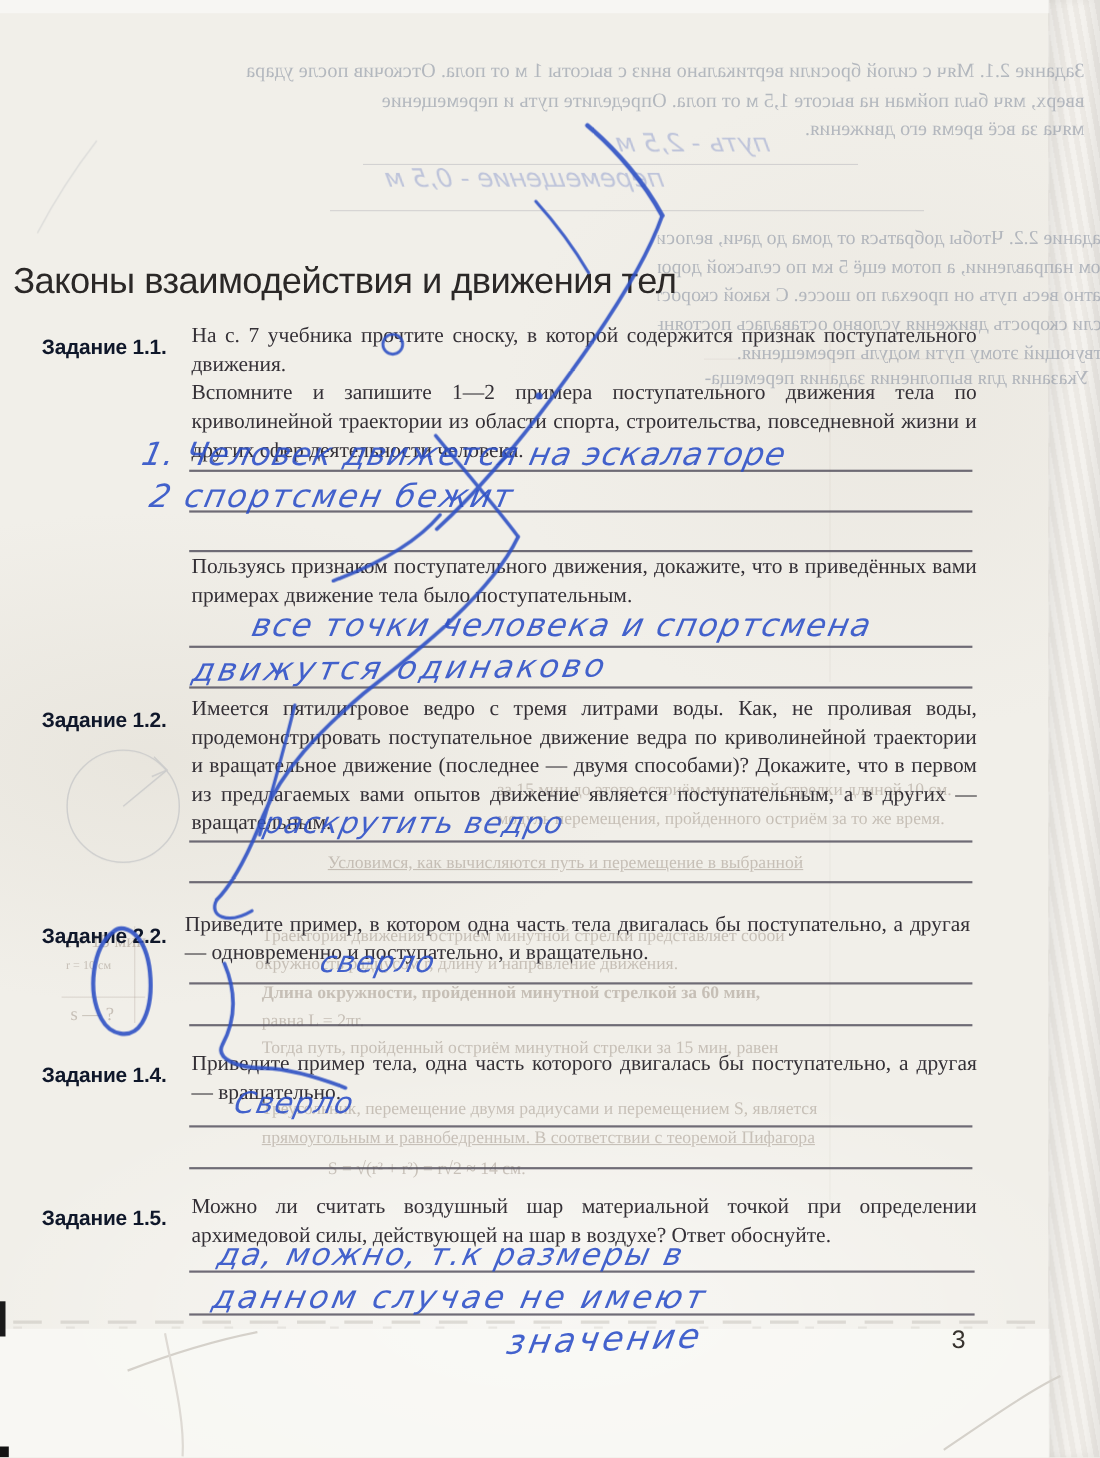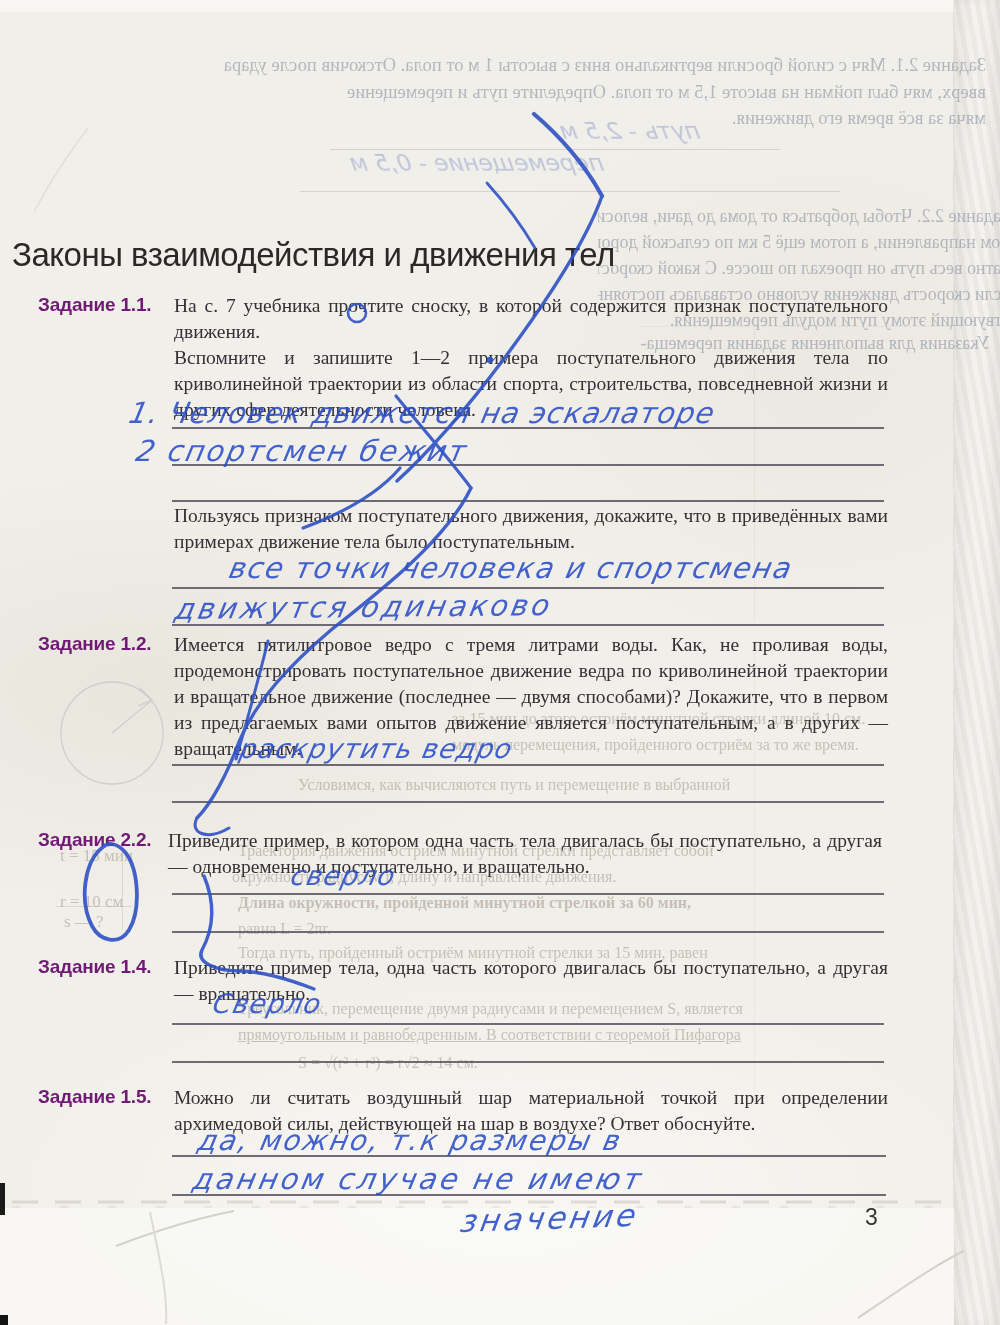--- a/index.html
+++ b/index.html
@@ -6,21 +6,21 @@
   body{width:1000px;height:1325px;position:relative;overflow:hidden;
     font-family:"Liberation Serif", serif;
     background:
       radial-gradient(620px 320px at 14% 52%, rgba(219,214,203,.38), transparent 70%),
       radial-gradient(520px 420px at 82% 28%, rgba(224,219,210,.32), transparent 70%),
       radial-gradient(700px 300px at 50% 90%, rgba(255,255,255,.5), transparent 75%),
       #f1efe9;}
   .abs{position:absolute;}
   
   .tasklabel{font-family:"Liberation Sans",sans-serif;font-weight:bold;font-size:19px;
-    color:#701a75;letter-spacing:-.2px;white-space:nowrap;}
+    color:#0f172a;letter-spacing:-.2px;white-space:nowrap;margin-top:12px;}
   .taskbody{font-size:19.5px;line-height:26px;color:#343036;text-align:justify;}
   .taskbody p{margin:0;}
   .title{font-family:"Liberation Sans",sans-serif;font-size:33px;color:#2b2827;
     letter-spacing:-.5px;white-space:nowrap;}
   .pagenum{font-family:"Liberation Sans",sans-serif;font-size:23px;color:#38342f;}
   
   .rule{height:0;border-top:2px solid #575360;opacity:.85;}
   
   .hw{font-family:"DejaVu Sans",sans-serif;font-style:italic;color:#2b4ec8;opacity:.88;
     transform:skewX(-12deg);transform-origin:left bottom;white-space:nowrap;}
@@ -65,23 +65,23 @@
   <div>ратно весь путь он проехал по шоссе. С какой скоростью двигался велосипедист,</div>
   <div>если скорость движения условно оставалась постоянной, и соответ-</div>
   <div>ствующий этому пути модуль перемещения.</div>
 </div>
 <div class="abs bleedprint mirror" style="left:640px;top:330px;width:350px;overflow:hidden;font-size:18px;">
   <div>Указания для выполнения задания перемеща-</div>
 </div>
 
 <div class="abs ghost" style="left:452px;top:710px;">за 15 мин до этого остриём минутной стрелки длиной 10 см.</div>
 <div class="abs ghost" style="left:452px;top:736px;">модуль перемещения, пройденного остриём за то же время.</div>
-<div class="abs ghost" style="left:298px;top:776px;">Условимся, как вычисляются путь и перемещение в выбранной</div>
+<div class="abs ghost" style="left:298px;top:776px;text-decoration:underline;">Условимся, как вычисляются путь и перемещение в выбранной</div>
 <div class="abs ghost" style="left:60px;top:846px;font-size:17px;">t = 15 мин</div>
-<div class="abs ghost" style="left:60px;top:892px;font-size:17px;">r = 10 см</div>
+<div class="abs ghost" style="left:60px;top:872px;font-size:11px;">r = 10 см</div>
 <div class="abs ghost" style="left:64px;top:912px;font-size:17px;">s — ?</div>
 <div class="abs gline" style="left:122px;top:842px;width:1px;height:88px;"></div>
 <div class="abs gline" style="left:56px;top:906px;width:76px;height:1px;"></div>
 <div class="abs ghost" style="left:238px;top:842px;">Траектория движения остриём минутной стрелки представляет собой</div>
 <div class="abs ghost" style="left:232px;top:868px;">окружность радиусом r, длину и направление движения.</div>
 <div class="abs ghost" style="left:238px;top:894px;font-weight:bold;">Длина окружности, пройденной минутной стрелкой за 60 мин,</div>
 <div class="abs ghost" style="left:238px;top:920px;">равна L = 2πr.</div>
 <div class="abs ghost" style="left:238px;top:944px;">Тогда путь, пройденный остриём минутной стрелки за 15 мин, равен</div>
 <div class="abs ghost" style="left:238px;top:1000px;">Треугольник, перемещение двумя радиусами и перемещением S, является</div>
 <div class="abs ghost" style="left:238px;top:1026px;text-decoration:underline;">прямоугольным и равнобедренным. В соответствии с теоремой Пифагора</div>

